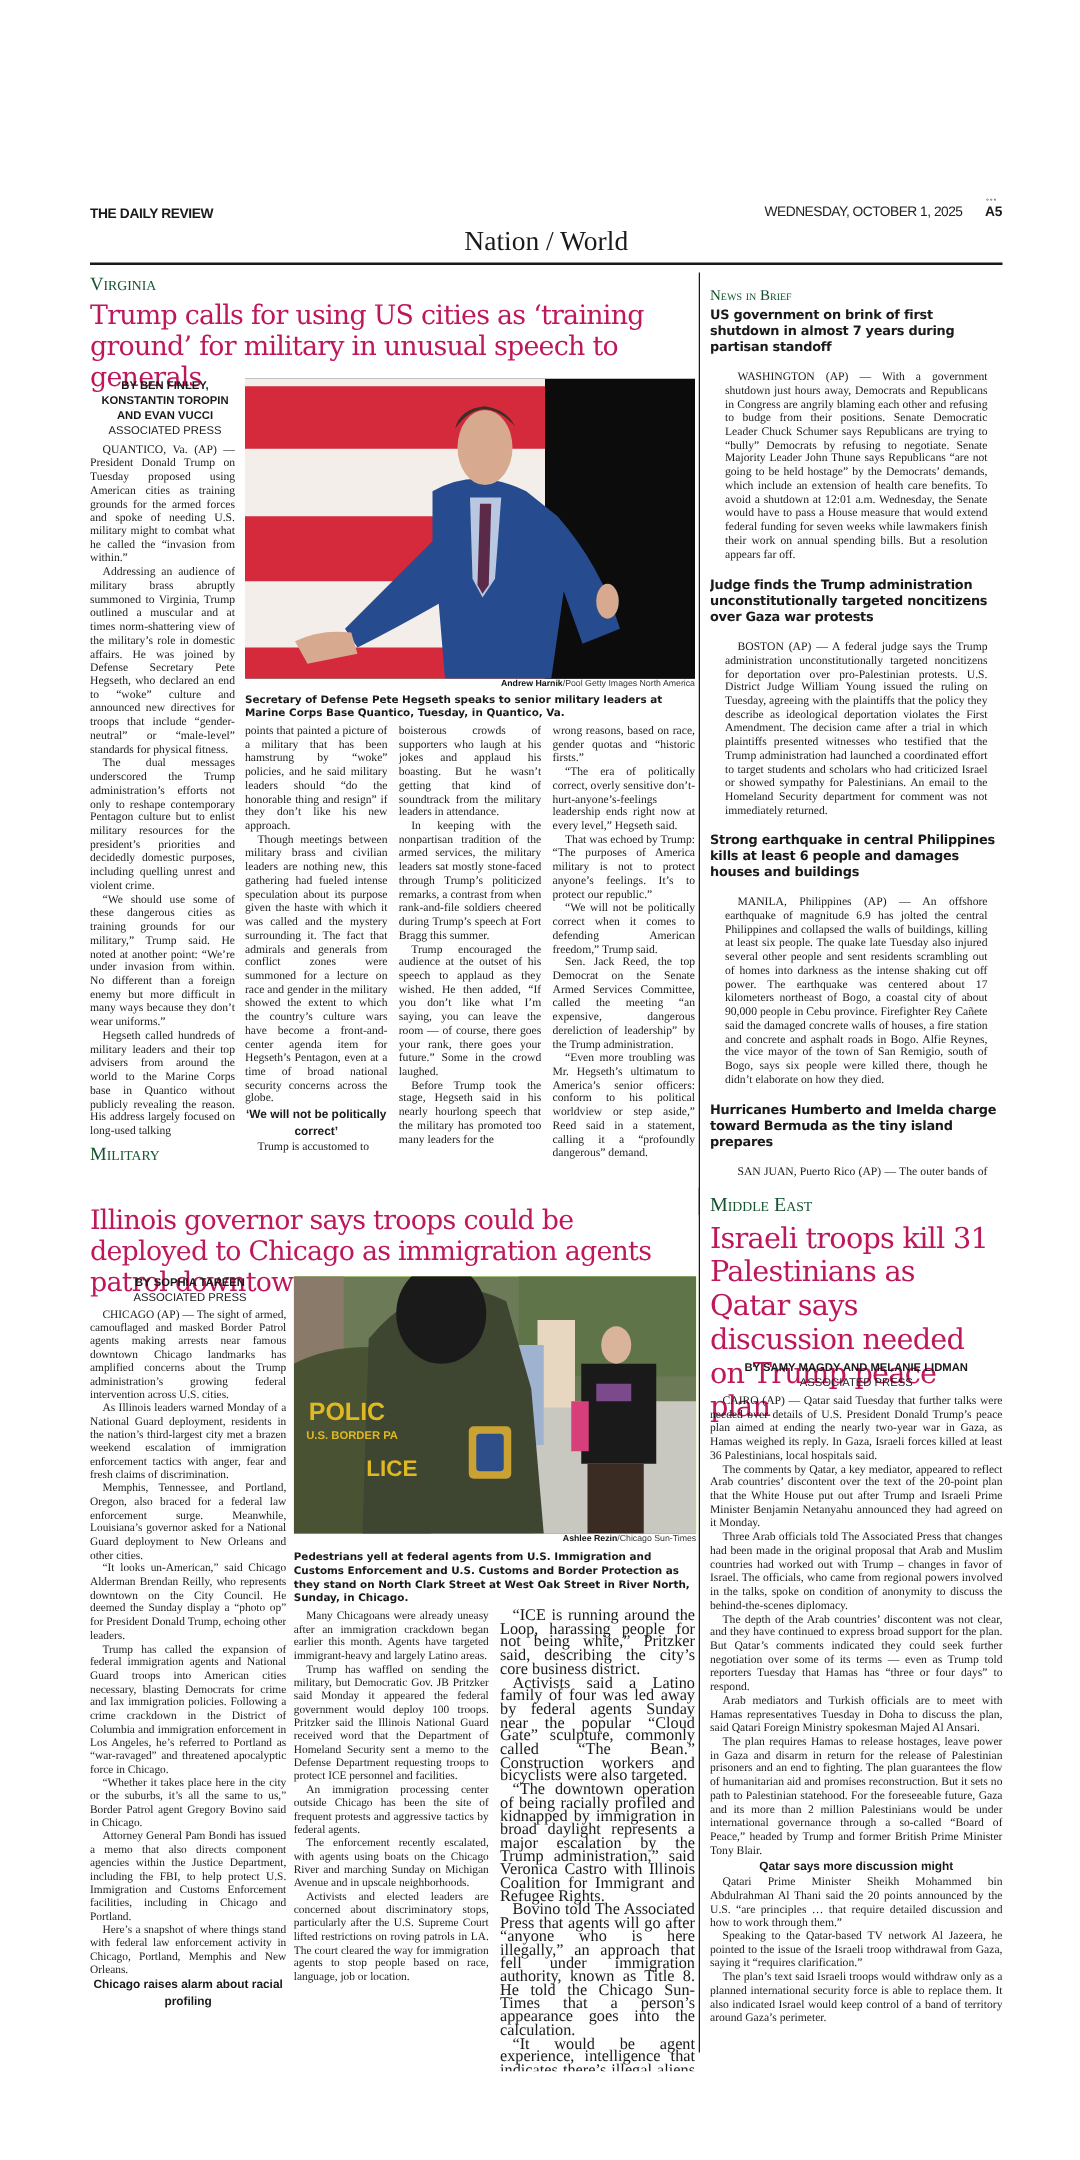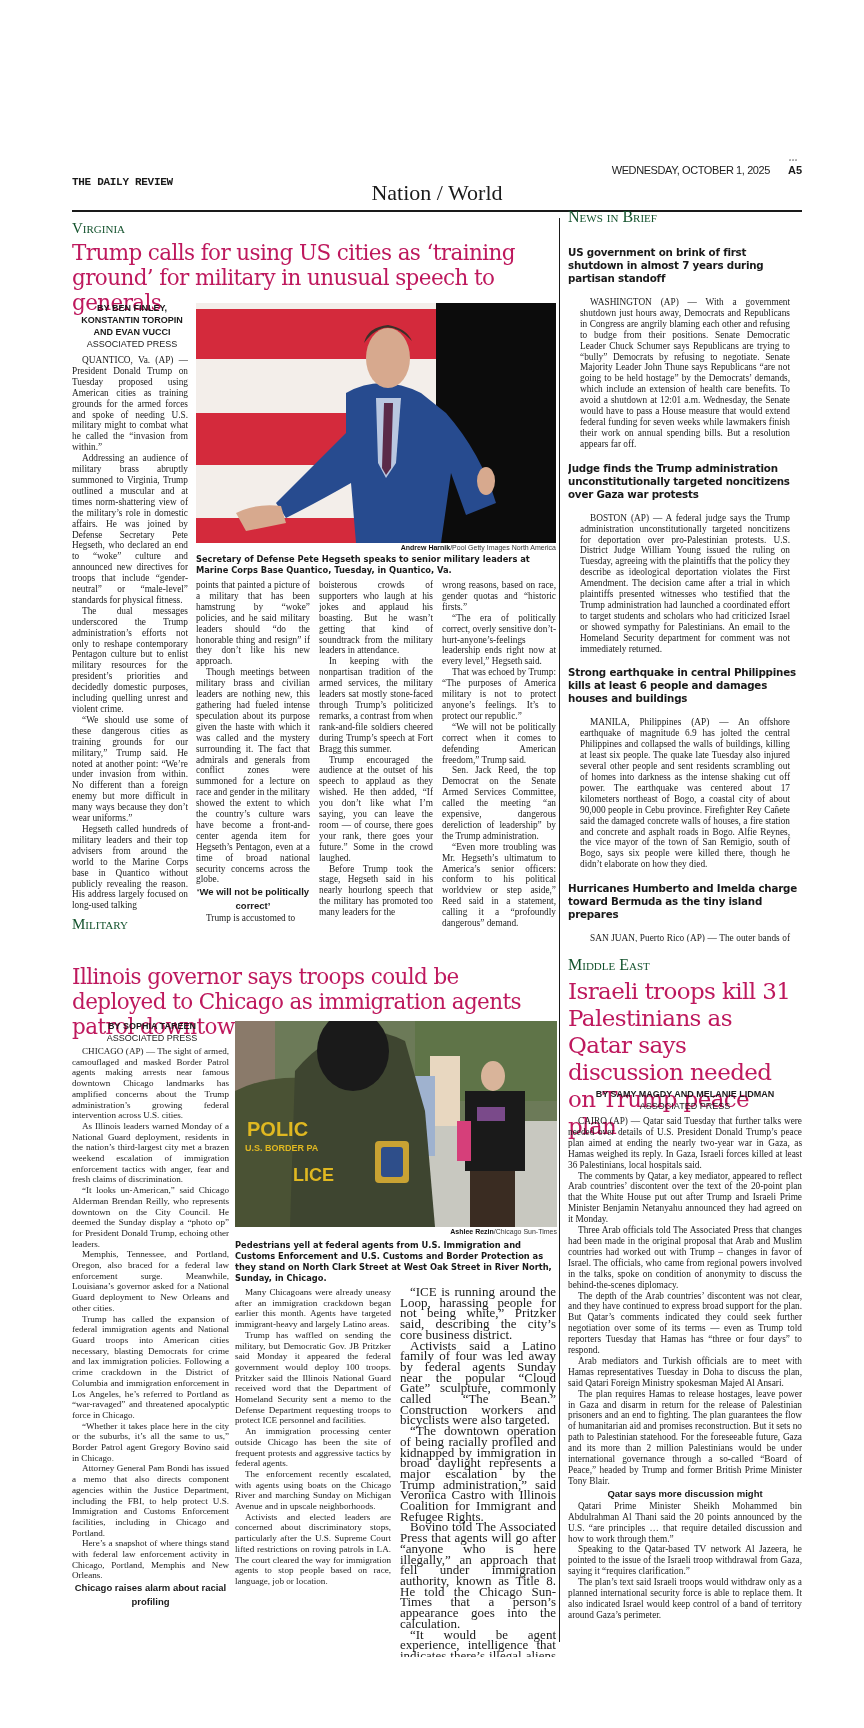--- a/index.html
+++ b/index.html
@@ -1,19 +1,19 @@
 <!DOCTYPE html>
 <html><head>
 <meta charset="utf-8">
 <style>
   html,body{margin:0;padding:0;background:#fff;}
   body{width:864px;height:1728px;position:relative;overflow:hidden;color:#1a1a1a;}
   .page{position:absolute;left:72px;top:0;width:730px;height:1728px;}
   .masthead{position:absolute;left:0;top:164px;width:730px;height:20px;}
-  .paper-name{position:absolute;left:0;top:12px;font-family:Liberation Mono, monospace;font-weight:bold;font-size:11px;letter-spacing:-0.3px;}
+  .paper-name{position:absolute;left:0;top:1px;font-family:Liberation Sans, sans-serif;font-weight:bold;font-size:11px;letter-spacing:-0.3px;}
   .date{position:absolute;right:32px;top:0;font-family:"Liberation Sans",sans-serif;font-size:11px;letter-spacing:-0.4px;color:#222;}
   .page-num{position:absolute;right:0;top:0;font-family:"Liberation Sans",sans-serif;font-weight:bold;font-size:11px;}
   .page-num .dots{position:absolute;top:-6px;left:1px;font-size:5px;letter-spacing:1px;}
   .section-title{position:absolute;left:0;top:180px;width:730px;text-align:center;font-family:"Liberation Serif",serif;font-size:22px;}
   .top-rule{position:absolute;left:0;top:210px;width:730px;height:2px;background:#1a1a1a;}
   .vrule{position:absolute;left:487px;top:218px;width:1px;background:#1a1a1a;}
   .kicker{position:absolute;font-family:"Liberation Serif",serif;font-variant:small-caps;font-size:15px;color:#14532d;}
   .hed{position:absolute;font-family:"DejaVu Serif",serif;color:#be185d;letter-spacing:-0.6px;}
   .byline{position:absolute;text-align:center;font-family:"Liberation Sans",sans-serif;font-weight:bold;font-size:9px;line-height:12px;}
   .byline .org{font-weight:normal;font-size:9px;}
@@ -96,21 +96,21 @@
   </div>
   <div class="col" style="left:370px;top:580px;width:114px;height:350px;">
     <p style="text-indent:0">wrong reasons, based on race, gender quotas and “historic firsts.”</p>
     <p>“The era of politically correct, overly sensitive don’t-hurt-anyone’s-feelings leadership ends right now at every level,” Hegseth said.</p>
     <p>That was echoed by Trump: “The purposes of America military is not to protect anyone’s feelings. It’s to protect our republic.”</p>
     <p>“We will not be politically correct when it comes to defending American freedom,” Trump said.</p>
     <p>Sen. Jack Reed, the top Democrat on the Senate Armed Services Committee, called the meeting “an expensive, dangerous dereliction of leadership” by the Trump administration.</p>
     <p>“Even more troubling was Mr. Hegseth’s ultimatum to America’s senior officers: conform to his political worldview or step aside,” Reed said in a statement, calling it a “profoundly dangerous” demand.</p>
   </div>
 
-  <div class="kicker" style="left:496px;top:208px;font-size:16px;">News in Brief</div>
+  <div class="kicker" style="left:496px;top:229px;font-size:12px;">News in Brief</div>
   <div class="brief" style="position:absolute;left:496px;top:242px;width:234px;height:700px;overflow:hidden;">
     <div>
       <div class="brief-hed">US government on brink of first shutdown in almost 7 years during partisan standoff</div>
       <p>WASHINGTON (AP) — With a government shutdown just hours away, Democrats and Republicans in Congress are angrily blaming each other and refusing to budge from their positions. Senate Democratic Leader Chuck Schumer says Republicans are trying to “bully” Democrats by refusing to negotiate. Senate Majority Leader John Thune says Republicans “are not going to be held hostage” by the Democrats’ demands, which include an extension of health care benefits. To avoid a shutdown at 12:01 a.m. Wednesday, the Senate would have to pass a House measure that would extend federal funding for seven weeks while lawmakers finish their work on annual spending bills. But a resolution appears far off.</p>
     </div>
     <div>
       <div class="brief-hed">Judge finds the Trump administration unconstitutionally targeted noncitizens over Gaza war protests</div>
       <p>BOSTON (AP) — A federal judge says the Trump administration unconstitutionally targeted noncitizens for deportation over pro-Palestinian protests. U.S. District Judge William Young issued the ruling on Tuesday, agreeing with the plaintiffs that the policy they describe as ideological deportation violates the First Amendment. The decision came after a trial in which plaintiffs presented witnesses who testified that the Trump administration had launched a coordinated effort to target students and scholars who had criticized Israel or showed sympathy for Palestinians. An email to the Homeland Security department for comment was not immediately returned.</p>
     </div>
     <div>
@@ -127,22 +127,22 @@
   <div class="hed" style="left:0;top:964px;width:485px;font-size:21.5px;line-height:25px;">Illinois governor says troops could be deployed to Chicago as immigration agents patrol downtown</div>
 
   <div class="byline" style="left:0;top:1020px;width:160px;">
     <div>BY SOPHIA TAREEN</div>
     <div class="org">ASSOCIATED PRESS</div>
   </div>
 
   <div class="col" style="left:0;top:1046px;width:157px;height:600px;font-size:9.1px;line-height:10.7px;">
     <p>CHICAGO (AP) — The sight of armed, camouflaged and masked Border Patrol agents making arrests near famous downtown Chicago landmarks has amplified concerns about the Trump administration’s growing federal intervention across U.S. cities.</p>
     <p>As Illinois leaders warned Monday of a National Guard deployment, residents in the nation’s third-largest city met a brazen weekend escalation of immigration enforcement tactics with anger, fear and fresh claims of discrimination.</p>
+    <p>Memphis, Tennessee, and Portland, Oregon, also braced for a federal law enforcement surge. Meanwhile, Louisiana’s governor asked for a National Guard deployment to New Orleans and other cities.</p>
     <p>“It looks un-American,” said Chicago Alderman Brendan Reilly, who represents downtown on the City Council. He deemed the Sunday display a “photo op” for President Donald Trump, echoing other leaders.</p>
-    <p>Memphis, Tennessee, and Portland, Oregon, also braced for a federal law enforcement surge. Meanwhile, Louisiana’s governor asked for a National Guard deployment to New Orleans and other cities.</p>
     <p>Trump has called the expansion of federal immigration agents and National Guard troops into American cities necessary, blasting Democrats for crime and lax immigration policies. Following a crime crackdown in the District of Columbia and immigration enforcement in Los Angeles, he’s referred to Portland as “war-ravaged” and threatened apocalyptic force in Chicago.</p>
     <p>“Whether it takes place here in the city or the suburbs, it’s all the same to us,” Border Patrol agent Gregory Bovino said in Chicago.</p>
     <p>Attorney General Pam Bondi has issued a memo that also directs component agencies within the Justice Department, including the FBI, to help protect U.S. Immigration and Customs Enforcement facilities, including in Chicago and Portland.</p>
     <p>Here’s a snapshot of where things stand with federal law enforcement activity in Chicago, Portland, Memphis and New Orleans.</p>
     <p class="subhead">Chicago raises alarm about racial profiling</p>
   </div>
 
   <div class="photo" style="left:163px;top:1021px;width:322px;height:206px;background:#bef264;">
     <svg width="322" height="206" viewBox="0 0 322 206">
       <rect x="0" y="0" width="322" height="206" fill="#6c7a58"></rect>

